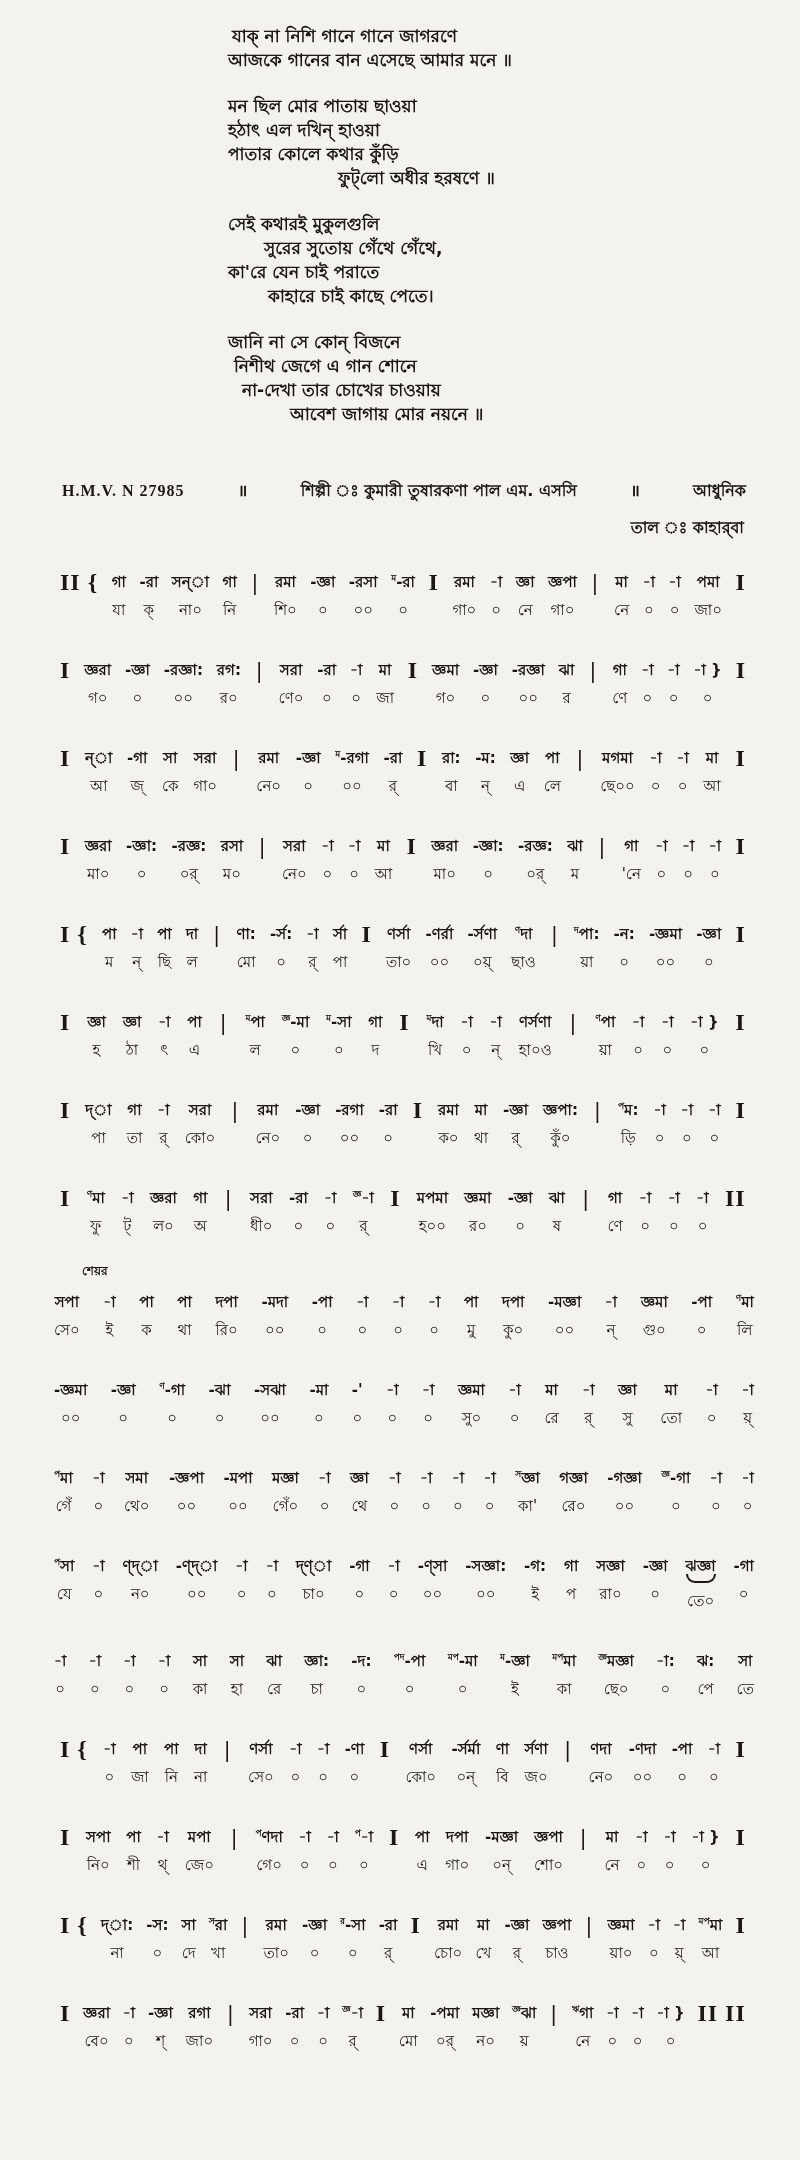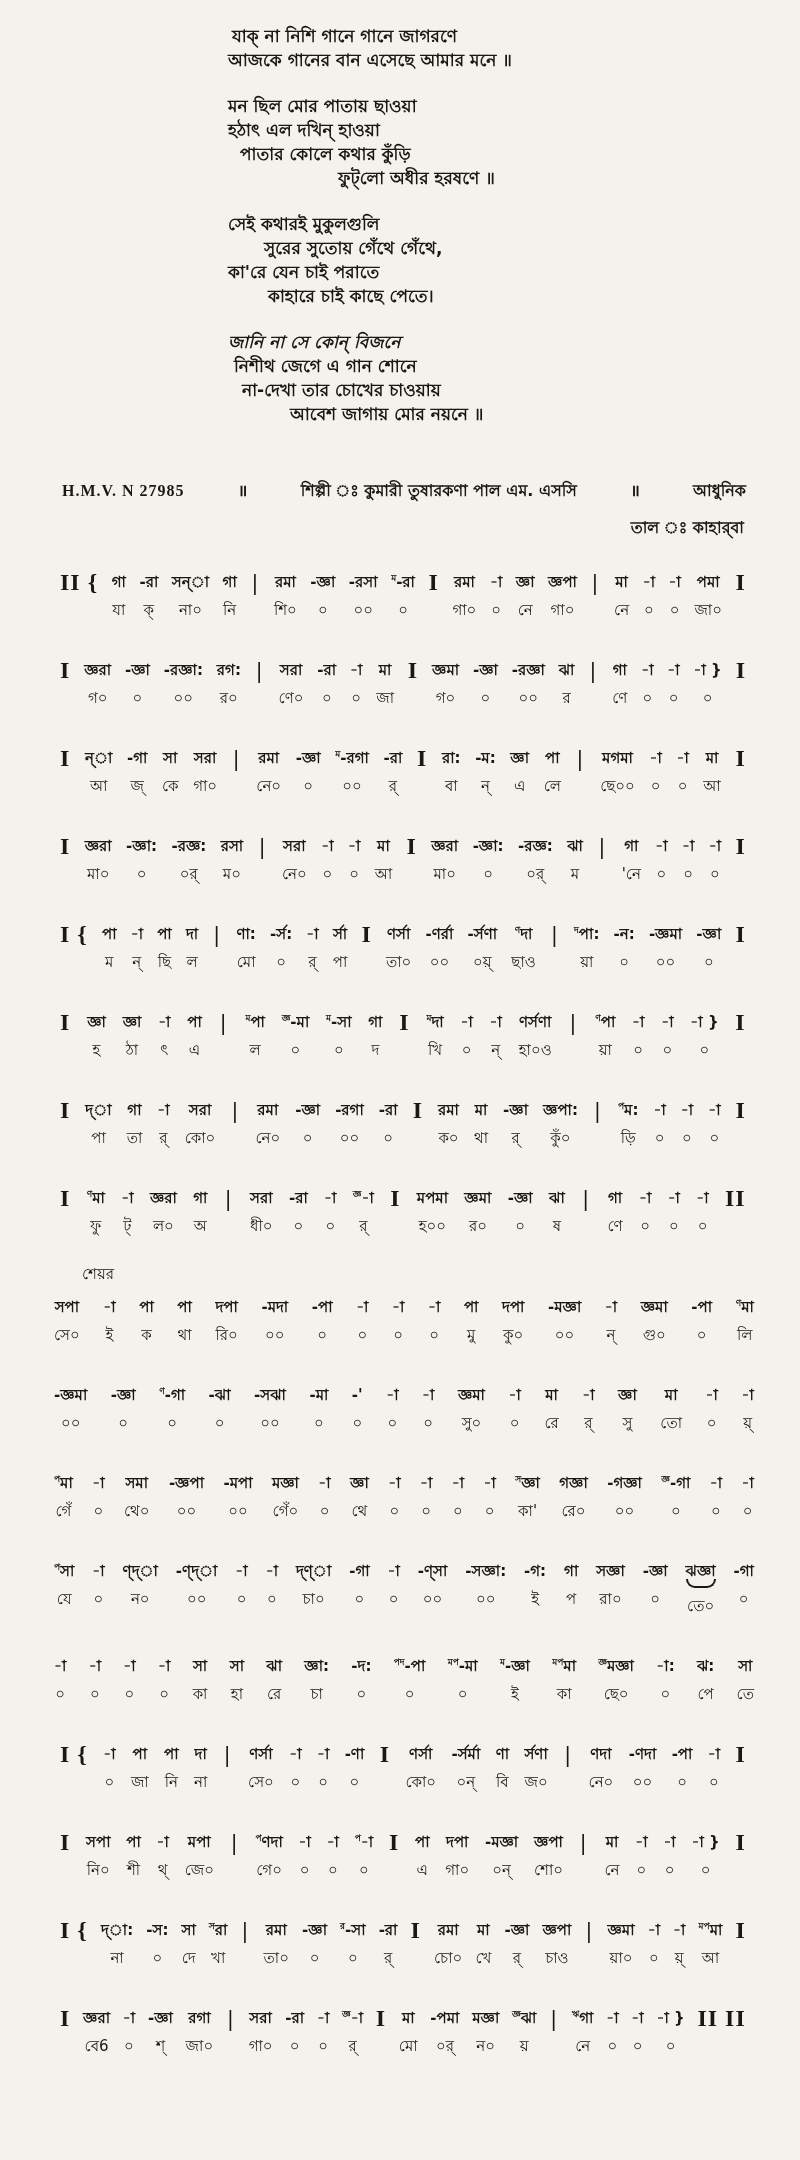--- a/index.html
+++ b/index.html
@@ -40,47 +40,47 @@
   .lyr{font-size:15px;line-height:18px;margin-top:9px;white-space:nowrap;}
   .bar .note{
     font-family:"Liberation Serif",serif;font-size:24px;font-weight:bold;
     letter-spacing:1px;
   }
   .slur:after{
     content:"";display:block;height:7px;margin-top:-2px;
     border:2px solid #1b1713;border-top:none;border-radius:0 0 14px 14px;
   }
   .sec-label{
-    font-weight:normal;font-size:15px;margin:-14px 0 10px 22px;
+    font-weight:bold;font-size:12px;margin:-14px 0 10px 22px;
   }
 </style>
 </head>
 <body>
 
 <div class="page">
 
   <div class="poem">
       <div class="stanza">
         <div class="pline" style="margin-left: 4px;">যাক্ না নিশি গানে গানে জাগরণে</div>
         <div class="pline" style="margin-left: 0px;">আজকে গানের বান এসেছে আমার মনে ॥</div>
       </div>
       <div class="stanza">
         <div class="pline" style="margin-left: 0px;">মন ছিল মোর পাতায় ছাওয়া</div>
         <div class="pline" style="margin-left: 0px;">হঠাৎ এল দখিন্ হাওয়া</div>
-        <div class="pline" style="margin-left: 12px;">পাতার কোলে কথার কুঁড়ি</div>
+        <div class="pline" style="margin-left: 0px;">পাতার কোলে কথার কুঁড়ি</div>
         <div class="pline" style="margin-left: 110px;">ফুট্‌লো অধীর হরষণে ॥</div>
       </div>
       <div class="stanza">
         <div class="pline" style="margin-left: 0px;">সেই কথারই মুকুলগুলি</div>
         <div class="pline" style="margin-left: 36px;">সুরের সুতোয় গেঁথে গেঁথে,</div>
         <div class="pline" style="margin-left: 0px;">কা'রে যেন চাই পরাতে</div>
         <div class="pline" style="margin-left: 40px;">কাহারে চাই কাছে পেতে।</div>
       </div>
       <div class="stanza">
-        <div class="pline" style="margin-left: 0px; font-style: italic;">জানি না সে কোন্ বিজনে</div>
+        <div class="pline" style="margin-left: 0px;">জানি না সে কোন্ বিজনে</div>
         <div class="pline" style="margin-left: 6px;">নিশীথ জেগে এ গান শোনে</div>
         <div class="pline" style="margin-left: 14px;">না-দেখা তার চোখের চাওয়ায়</div>
         <div class="pline" style="margin-left: 62px;">আবেশ জাগায় মোর নয়নে ॥</div>
       </div>
     </div>
 
   <div class="hline">
     <span class="hcat">H.M.V.  N  27985</span>
     <span>॥</span>
     <span>শিল্পী  ঃ  কুমারী  তুষারকণা  পাল  এম.  এসসি</span>
@@ -1392,21 +1392,21 @@
           <div class="lyr"></div>
         </div>
       </div>
       <div class="nrow">
         <div class="ncell bar">
           <div class="note">I</div>
           <div class="lyr"></div>
         </div>
         <div class="ncell">
           <div class="note">জ্ঞরা</div>
-          <div class="lyr">বে6</div>
+          <div class="lyr">বে০</div>
         </div>
         <div class="ncell">
           <div class="note">-া</div>
           <div class="lyr">০</div>
         </div>
         <div class="ncell">
           <div class="note">-জ্ঞা</div>
           <div class="lyr">শ্</div>
         </div>
         <div class="ncell">

